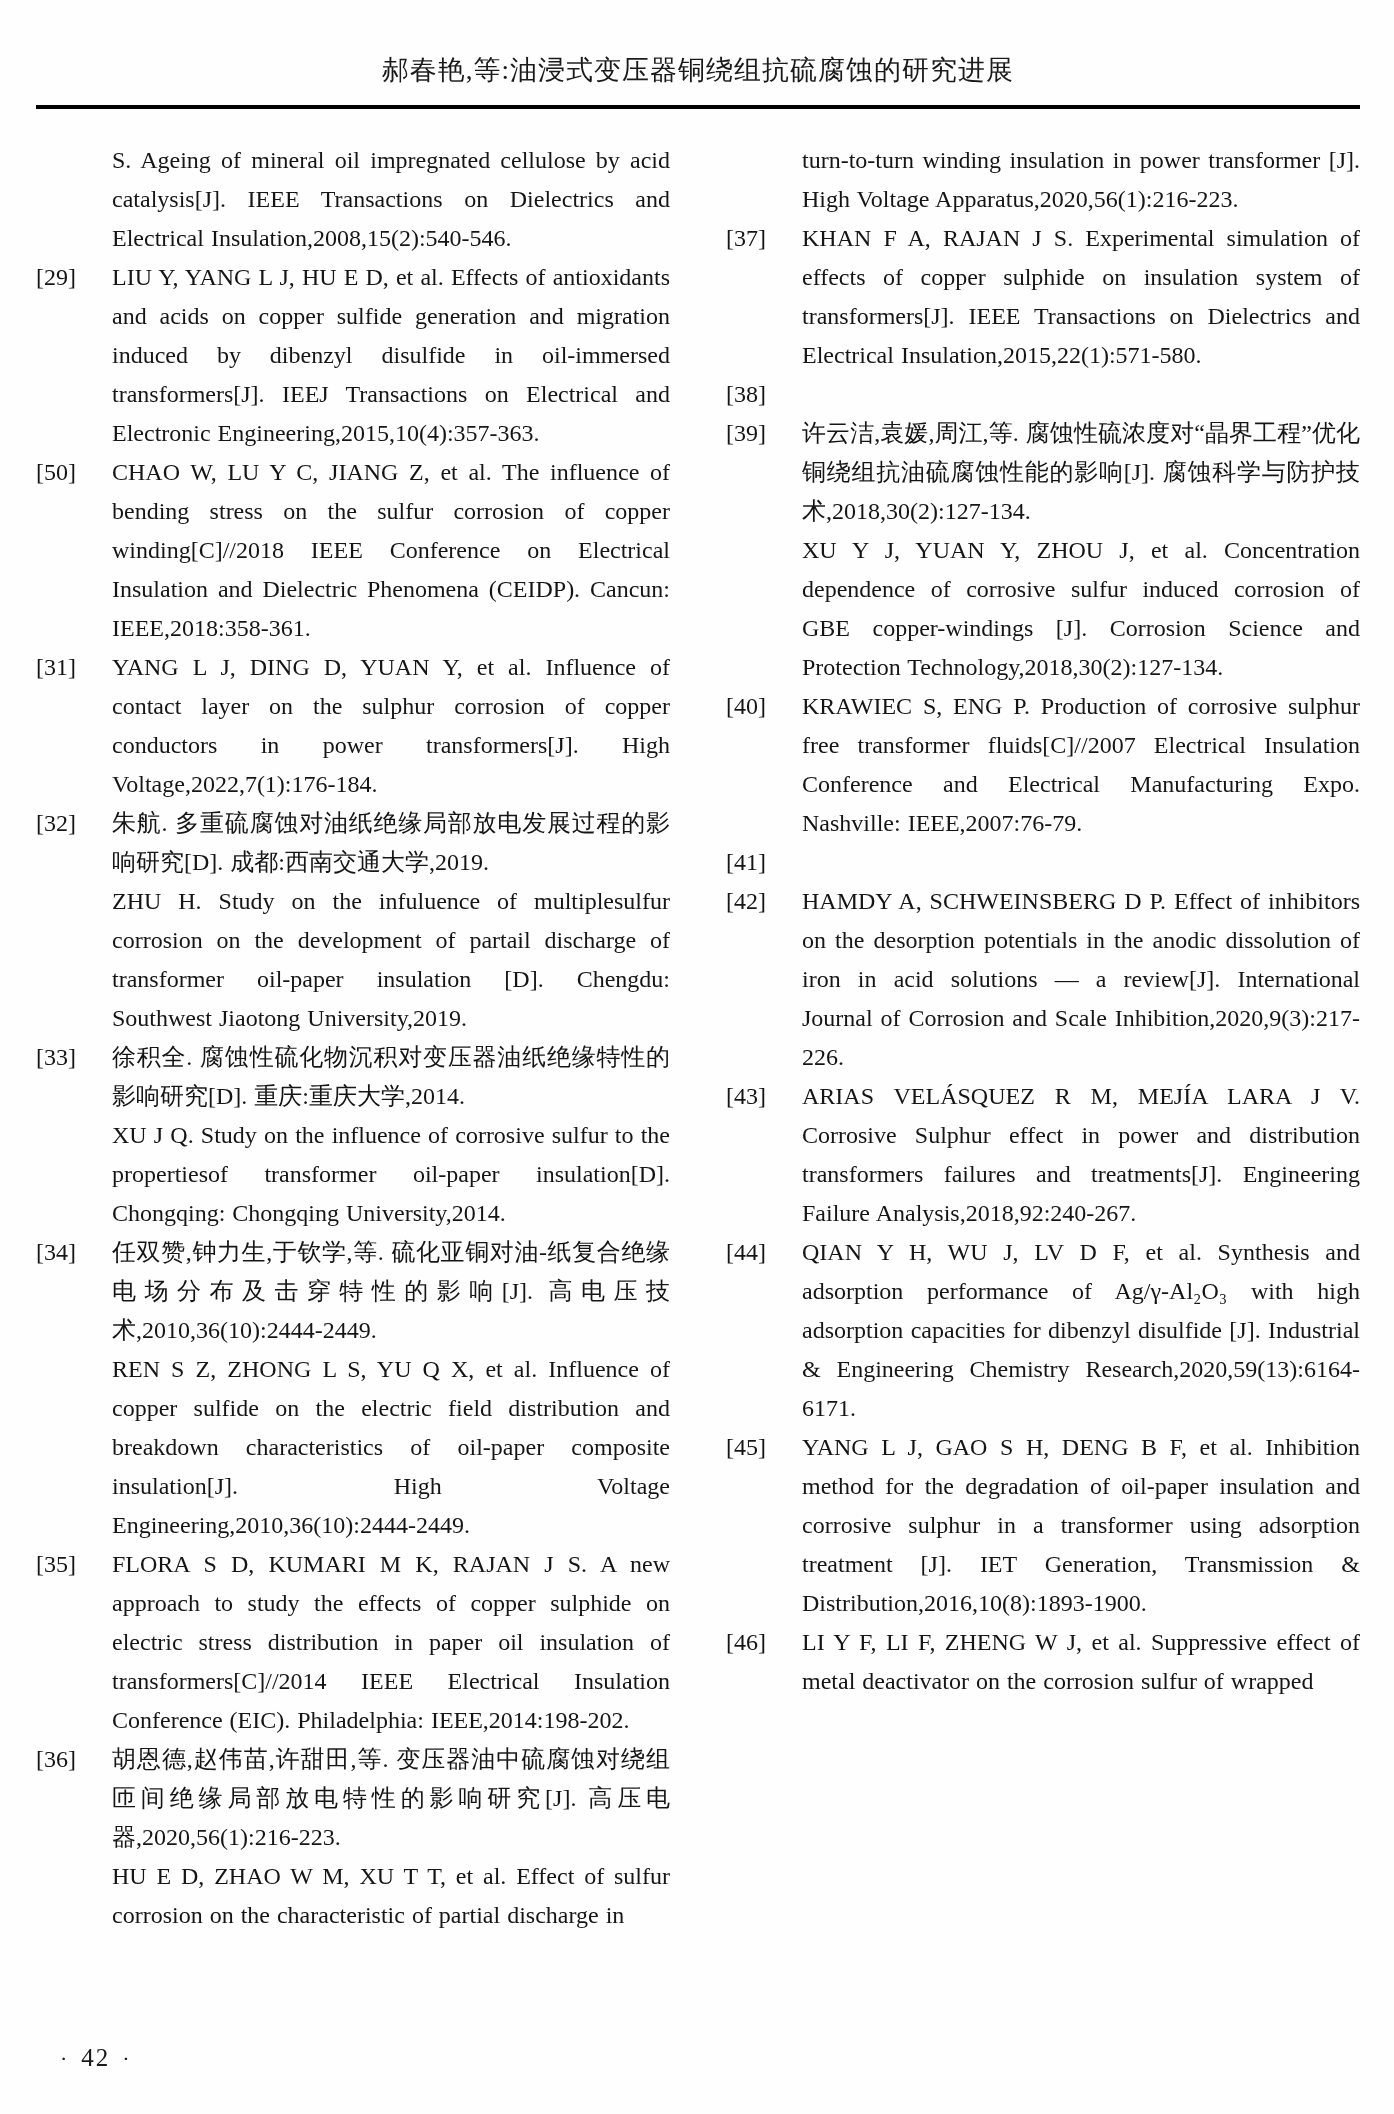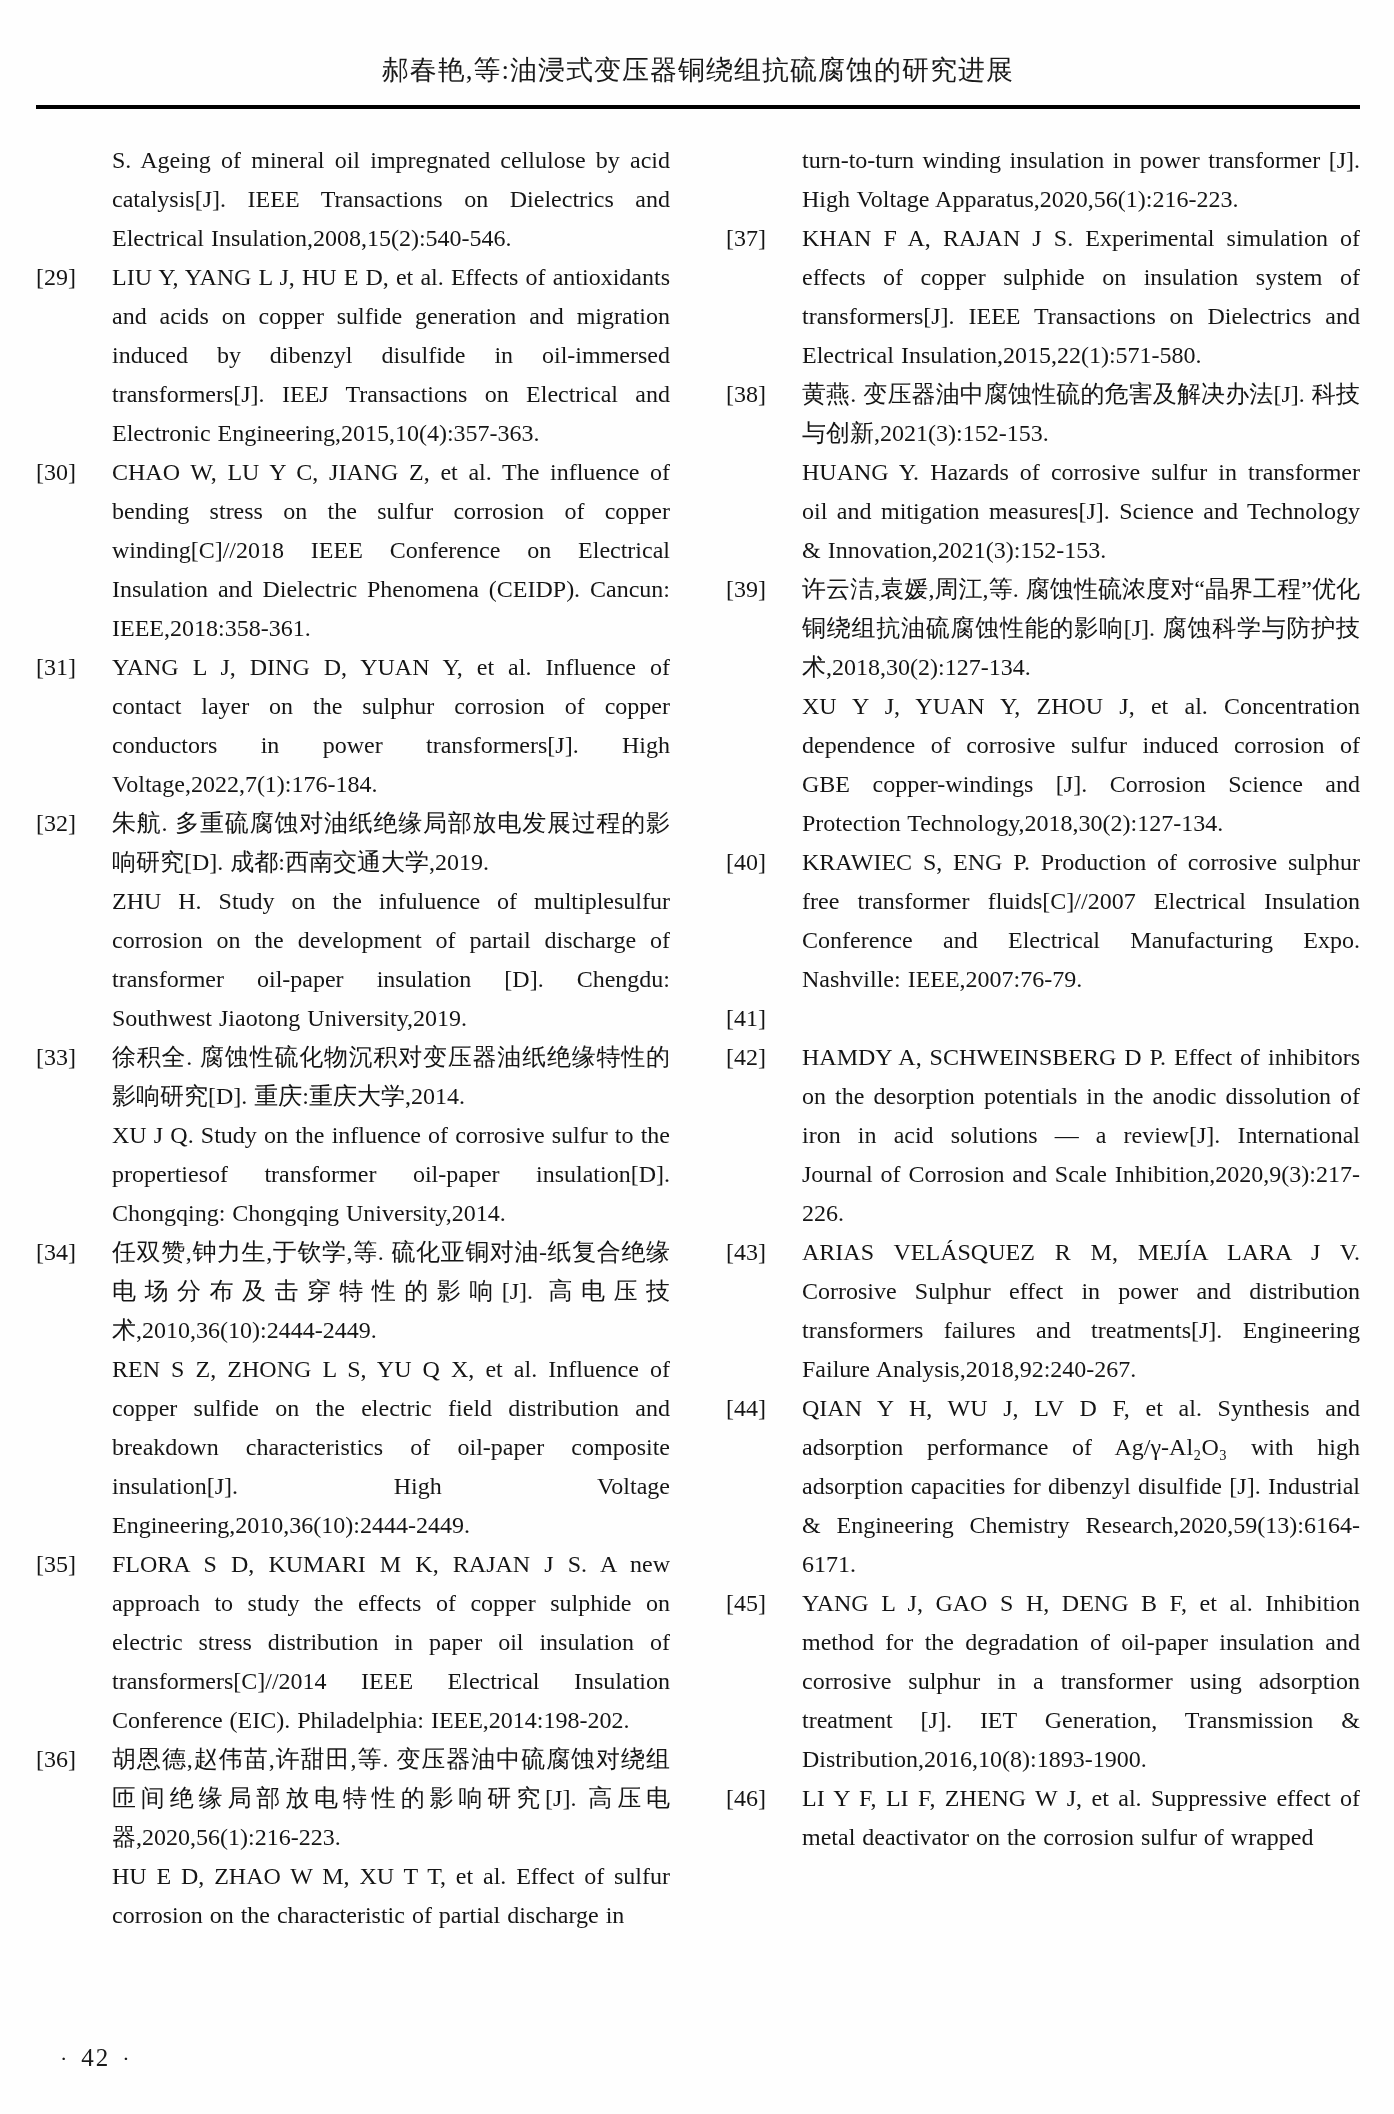--- a/index.html
+++ b/index.html
@@ -90,21 +90,21 @@
             <p class="seg">S. Ageing of mineral oil impregnated cellulose by acid catalysis[J]. IEEE Transactions on Dielectrics and Electrical Insulation,2008,15(2):540-546.</p>
           </div>
         </div>
         <div class="ref">
           <span class="ref-label">[29]</span>
           <div class="ref-body">
             <p class="seg">LIU Y, YANG L J, HU E D, et al. Effects of antioxidants and acids on copper sulfide generation and migration induced by dibenzyl disulfide in oil-immersed transformers[J]. IEEJ Transactions on Electrical and Electronic Engineering,2015,10(4):357-363.</p>
           </div>
         </div>
         <div class="ref">
-          <span class="ref-label">[30]</span>
+          <span class="ref-label">[50]</span>
           <div class="ref-body">
             <p class="seg">CHAO W, LU Y C, JIANG Z, et al. The influence of bending stress on the sulfur corrosion of copper winding[C]//2018 IEEE Conference on Electrical Insulation and Dielectric Phenomena (CEIDP). Cancun: IEEE,2018:358-361.</p>
           </div>
         </div>
         <div class="ref">
           <span class="ref-label">[31]</span>
           <div class="ref-body">
             <p class="seg">YANG L J, DING D, YUAN Y, et al. Influence of contact layer on the sulphur corrosion of copper conductors in power transformers[J]. High Voltage,2022,7(1):176-184.</p>
           </div>
         </div>
@@ -151,24 +151,20 @@
           </div>
         </div>
         <div class="ref">
           <span class="ref-label">[37]</span>
           <div class="ref-body">
             <p class="seg">KHAN F A, RAJAN J S. Experimental simulation of effects of copper sulphide on insulation system of transformers[J]. IEEE Transactions on Dielectrics and Electrical Insulation,2015,22(1):571-580.</p>
           </div>
         </div>
         <div class="ref">
           <span class="ref-label">[38]</span>
-          <div class="ref-body">
-            <p class="seg">黄燕. 变压器油中腐蚀性硫的危害及解决办法[J]. 科技与创新,2021(3):152-153.</p>
-            <p class="seg">HUANG Y. Hazards of corrosive sulfur in transformer oil and mitigation measures[J]. Science and Technology &amp; Innovation,2021(3):152-153.</p>
-          </div>
         </div>
         <div class="ref">
           <span class="ref-label">[39]</span>
           <div class="ref-body">
             <p class="seg">许云洁,袁媛,周江,等. 腐蚀性硫浓度对“晶界工程”优化铜绕组抗油硫腐蚀性能的影响[J]. 腐蚀科学与防护技术,2018,30(2):127-134.</p>
             <p class="seg">XU Y J, YUAN Y, ZHOU J, et al. Concentration dependence of corrosive sulfur induced corrosion of GBE copper-windings [J]. Corrosion Science and Protection Technology,2018,30(2):127-134.</p>
           </div>
         </div>
         <div class="ref">
           <span class="ref-label">[40]</span>

